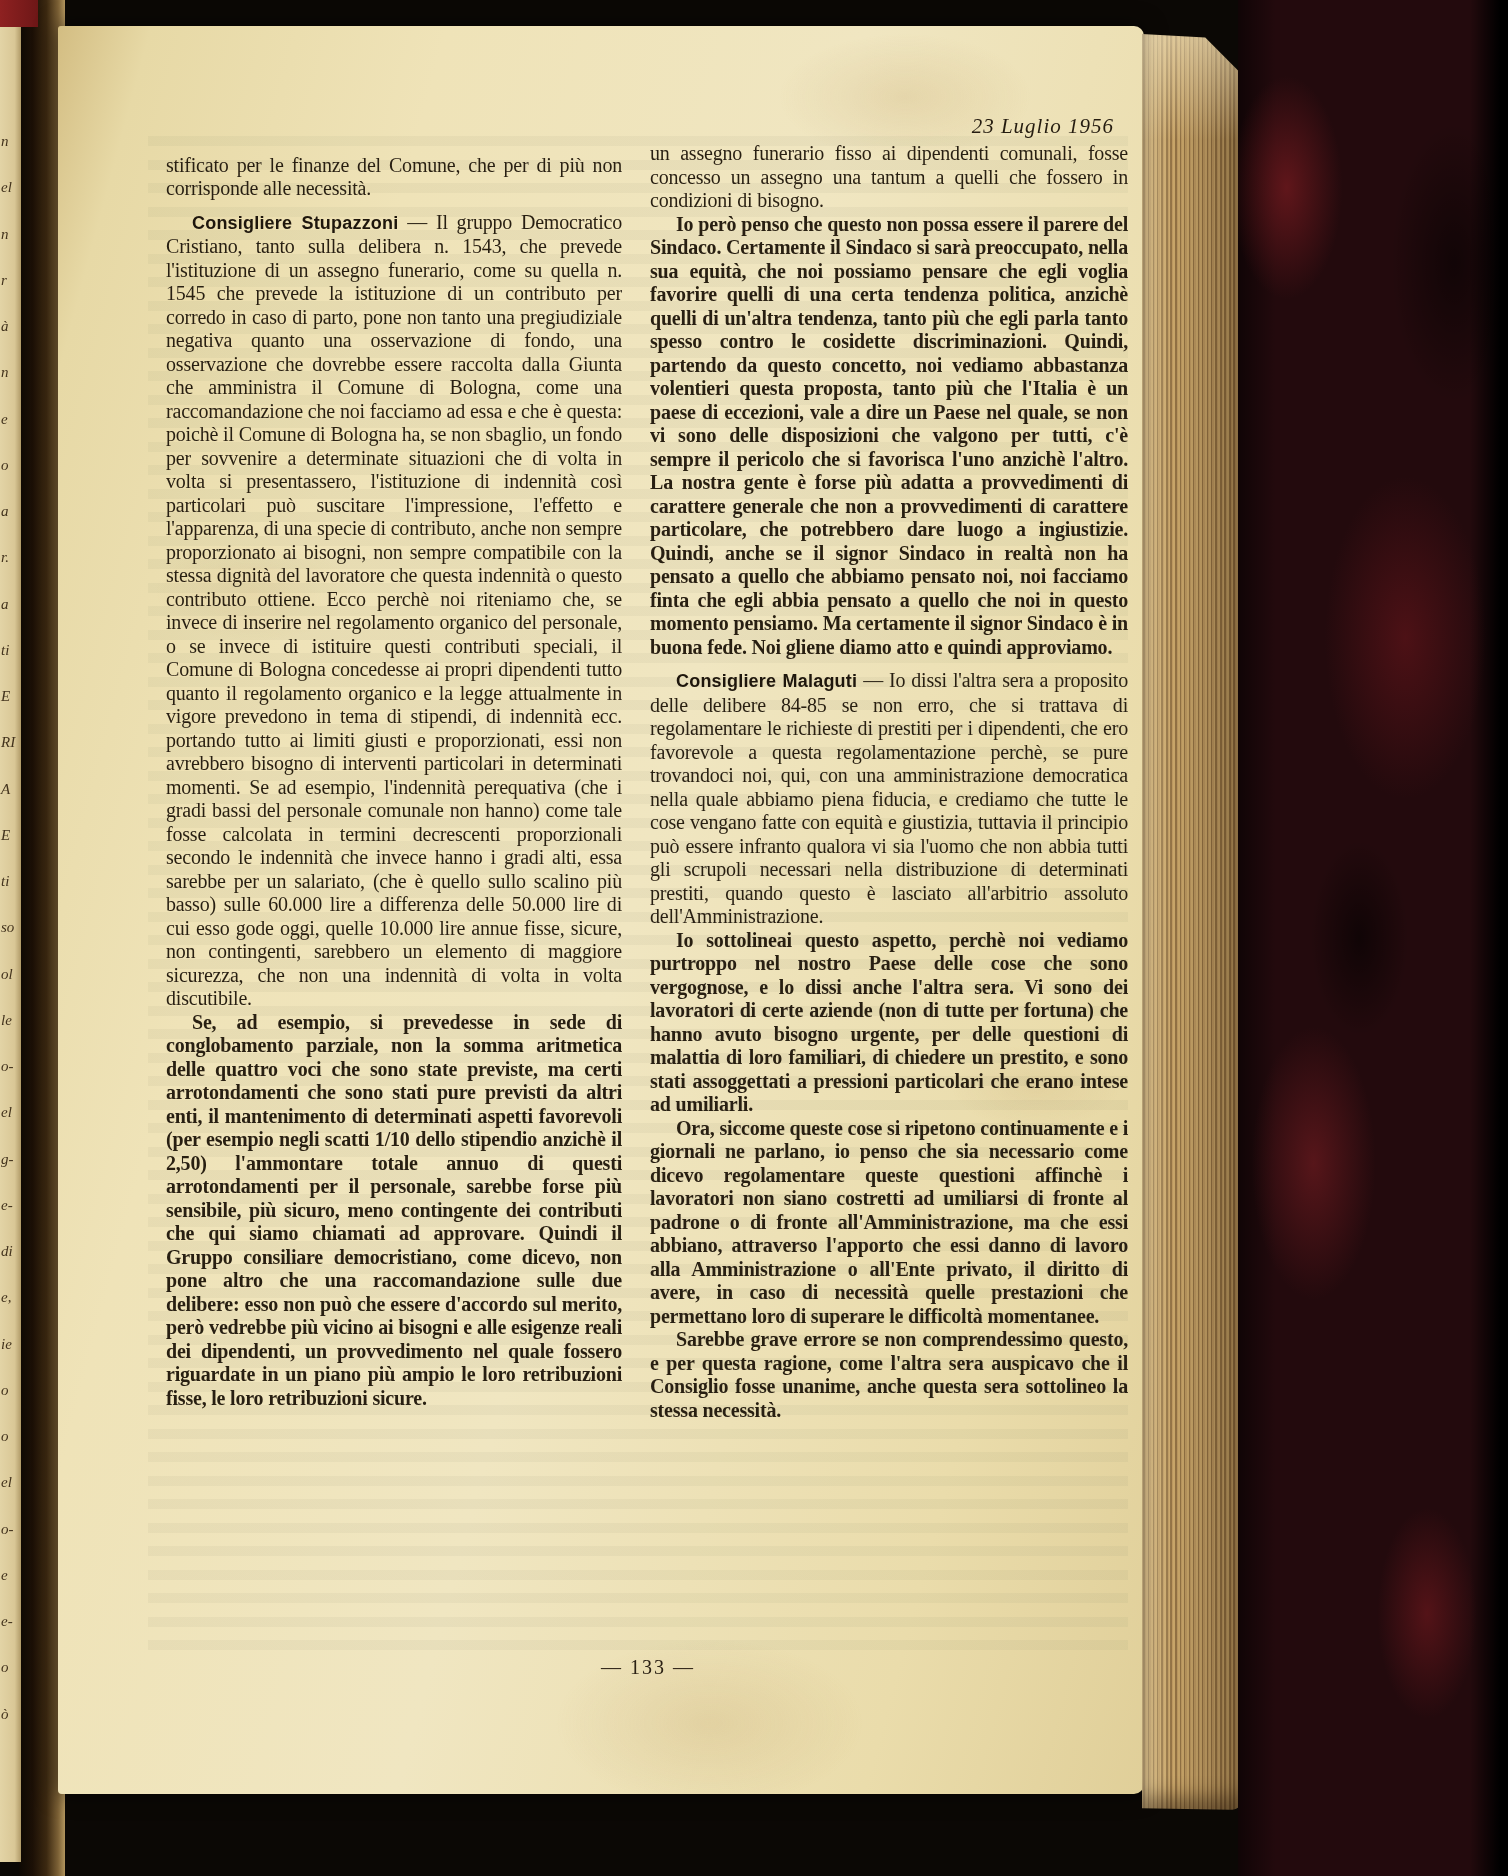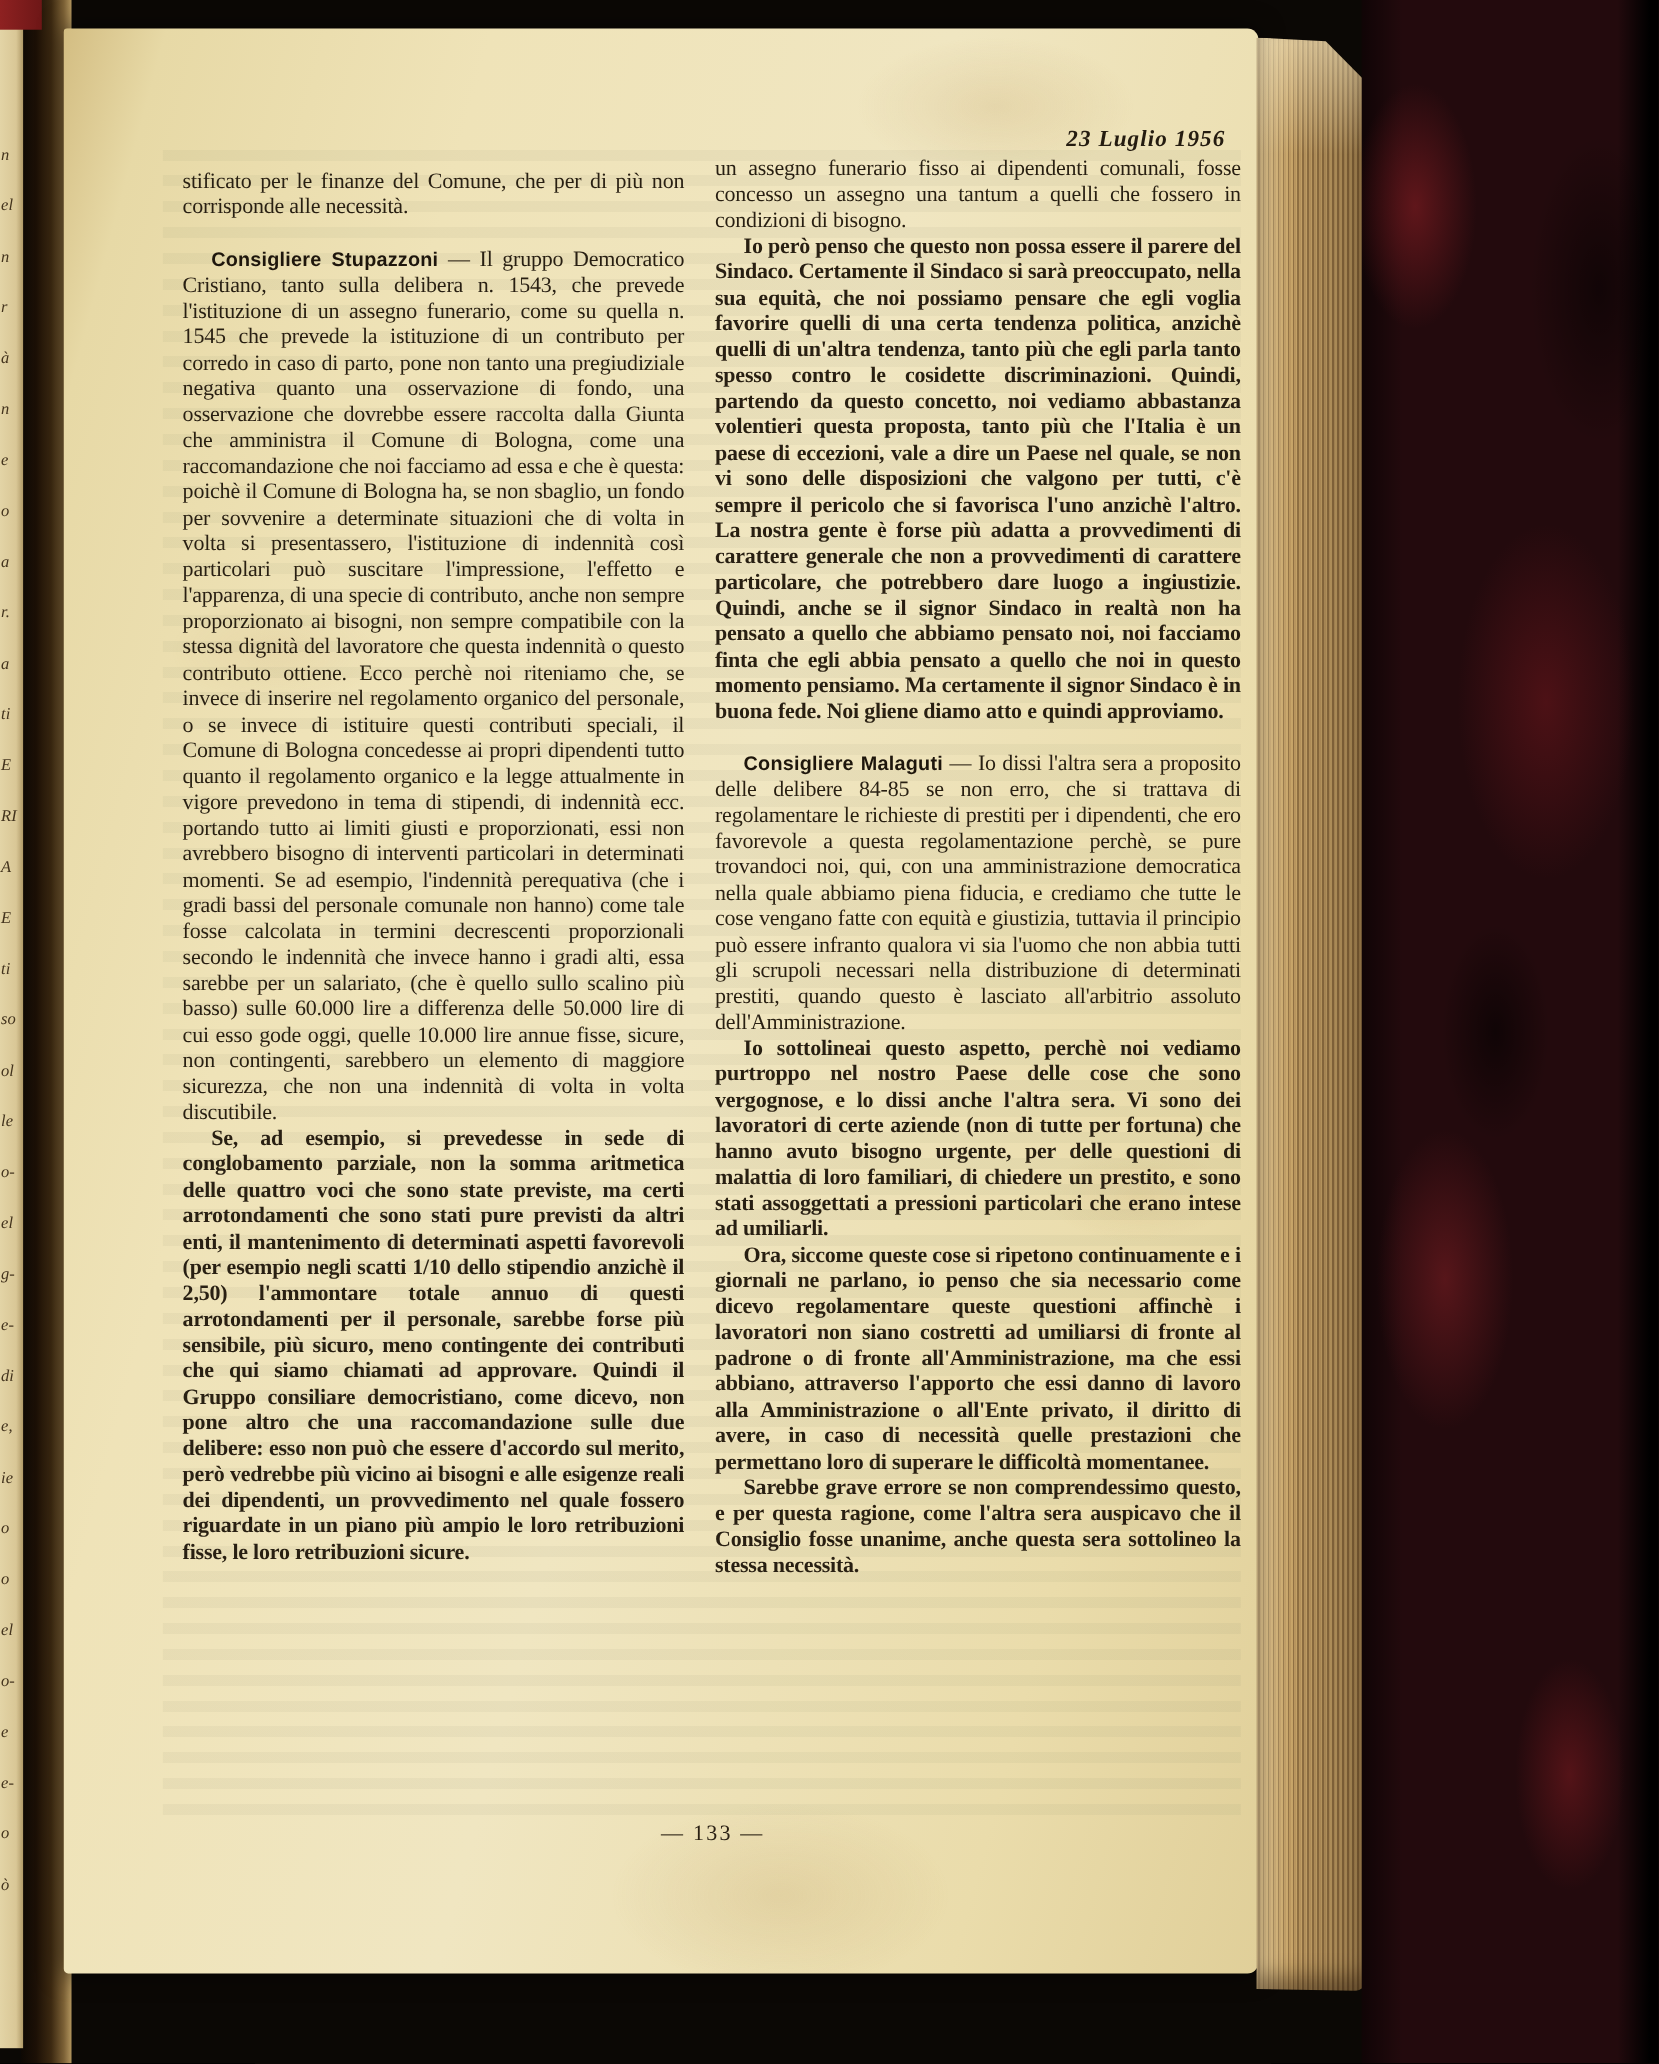--- a/index.html
+++ b/index.html
@@ -39,34 +39,34 @@
   }
   .page::after{ 
     content:"";position:absolute;left:90px;top:110px;width:980px;height:1520px;
     background:repeating-linear-gradient(180deg,
       rgba(118,128,98,.065) 0 10px, rgba(118,128,98,0) 10px 23.5px);
     filter:blur(.4px);
     pointer-events:none;
   }
   .header-date{
     position:absolute;top:88px;right:30px;z-index:2;
-    font-weight:bold;font-style:italic;font-size:21px;color:#251c10;
+    font-weight:normal;font-style:italic;font-size:21px;color:#251c10;
     letter-spacing:1px;
   }
   .columns{
     position:absolute;left:108px;top:116px;z-index:2;
     display:flex;align-items:center;
   }
   .col{width:456px;color:#281f12;font-size:20px;line-height:23.5px;
     text-align:justify;letter-spacing:-0.2px;}
   .col-right{width:478px;}
   .divider{width:2px;background:#44341d;margin:4px 12px 8px 14px;}
   .para{margin:0;}
   .para.indent{text-indent:26px;font-weight:bold;}
-  .para.has-speaker{margin-top:24px;text-indent:26px;}
+  .para.has-speaker{margin-top:10px;text-indent:26px;}
   .speaker{
     font-family:"Liberation Sans","DejaVu Sans",sans-serif;
     font-weight:700;font-size:18px;color:#1e160c;letter-spacing:.2px;
   }
   .page-number{
     position:absolute;top:1630px;left:470px;width:240px;z-index:2;
     text-align:center;font-size:20px;color:#2b2114;letter-spacing:2px;
   }
   
   .fore-edge{

